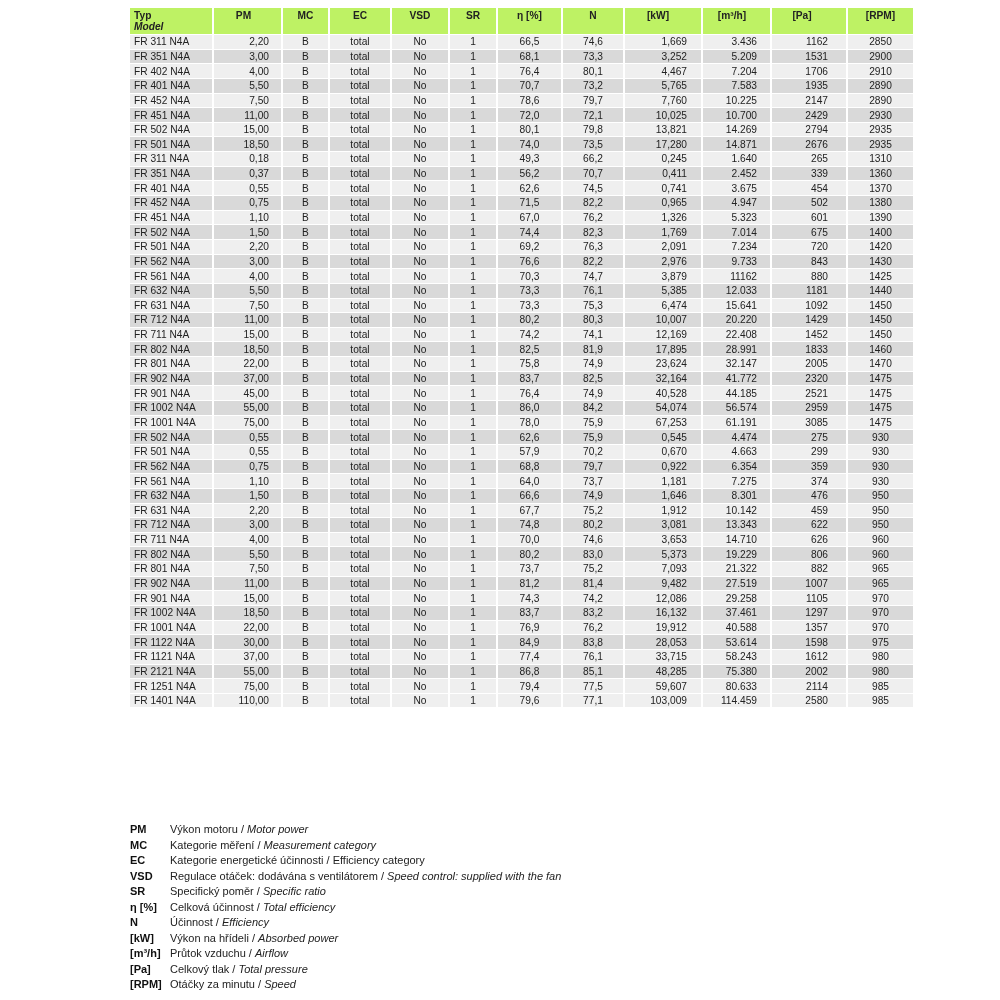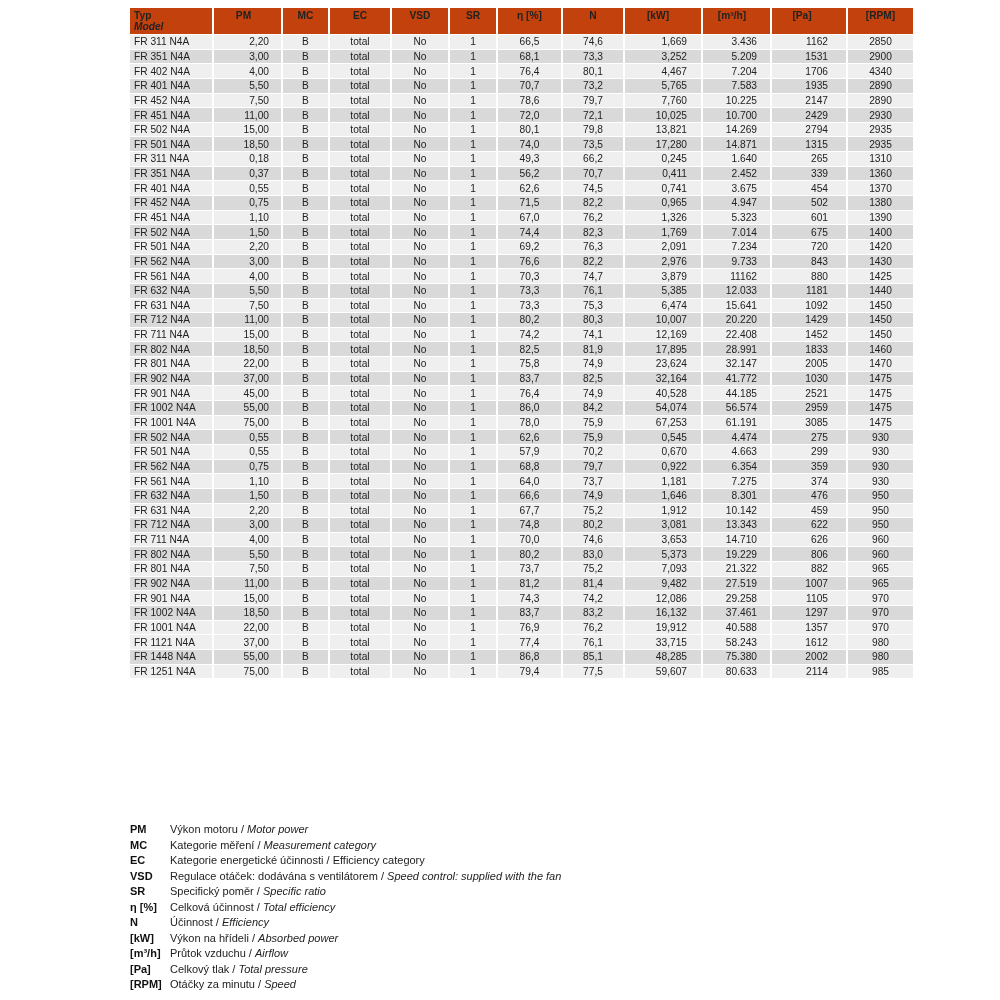--- a/index.html
+++ b/index.html
@@ -1,20 +1,20 @@
 <!DOCTYPE html>
 <html><head>
 <meta charset="utf-8">
 <style>
   html, body { margin: 0; padding: 0; background: #ffffff; }
   body { width: 1000px; height: 1000px; position: relative; overflow: hidden;
          font-family: "Liberation Sans", sans-serif; color: #222; }
   #spec-table { position: absolute; left: 130px; top: 7px; border-collapse: separate;
                 border-spacing: 2px 1px; margin-left: -2px; font-size: 10.2px; }
-  #spec-table th { background: #c2410c; font-weight: bold; vertical-align: top;
+  #spec-table th { background: #bef264; font-weight: bold; vertical-align: top;
                    text-align: center; height: 24px; padding: 2px 4px 0 4px; line-height: 11px; }
   #spec-table th.model-col { text-align: left; }
   #spec-table th .model-en { font-style: italic; display: block; }
   #spec-table td { height: 13.65px; padding: 0 4px; line-height: 13px; white-space: nowrap; }
   #spec-table tr.odd td { background: #efefef; }
   #spec-table tr.even td { background: #d9d9d9; }
   .c-typ { width: 74px; text-align: left; }
   .c-pm { width: 51px; text-align: right; padding-right: 12px !important; }
   .c-mc { width: 37px; text-align: center; }
   .c-ec { width: 52px; text-align: center; }
@@ -90,21 +90,21 @@
         <td class="c-pm">4,00</td>
         <td class="c-mc">B</td>
         <td class="c-ec">total</td>
         <td class="c-vsd">No</td>
         <td class="c-sr">1</td>
         <td class="c-eta">76,4</td>
         <td class="c-n">80,1</td>
         <td class="c-kw">4,467</td>
         <td class="c-air">7.204</td>
         <td class="c-pa">1706</td>
-        <td class="c-rpm">4340</td>
+        <td class="c-rpm">2910</td>
       </tr>
       <tr class="even">
         <td class="c-typ">FR 401 N4A</td>
         <td class="c-pm">5,50</td>
         <td class="c-mc">B</td>
         <td class="c-ec">total</td>
         <td class="c-vsd">No</td>
         <td class="c-sr">1</td>
         <td class="c-eta">70,7</td>
         <td class="c-n">73,2</td>
@@ -159,21 +159,21 @@
         <td class="c-typ">FR 501 N4A</td>
         <td class="c-pm">18,50</td>
         <td class="c-mc">B</td>
         <td class="c-ec">total</td>
         <td class="c-vsd">No</td>
         <td class="c-sr">1</td>
         <td class="c-eta">74,0</td>
         <td class="c-n">73,5</td>
         <td class="c-kw">17,280</td>
         <td class="c-air">14.871</td>
-        <td class="c-pa">1315</td>
+        <td class="c-pa">2676</td>
         <td class="c-rpm">2935</td>
       </tr>
       <tr class="odd">
         <td class="c-typ">FR 311 N4A</td>
         <td class="c-pm">0,18</td>
         <td class="c-mc">B</td>
         <td class="c-ec">total</td>
         <td class="c-vsd">No</td>
         <td class="c-sr">1</td>
         <td class="c-eta">49,3</td>
@@ -383,21 +383,21 @@
         <td class="c-typ">FR 902 N4A</td>
         <td class="c-pm">37,00</td>
         <td class="c-mc">B</td>
         <td class="c-ec">total</td>
         <td class="c-vsd">No</td>
         <td class="c-sr">1</td>
         <td class="c-eta">83,7</td>
         <td class="c-n">82,5</td>
         <td class="c-kw">32,164</td>
         <td class="c-air">41.772</td>
-        <td class="c-pa">1030</td>
+        <td class="c-pa">2320</td>
         <td class="c-rpm">1475</td>
       </tr>
       <tr class="odd">
         <td class="c-typ">FR 901 N4A</td>
         <td class="c-pm">45,00</td>
         <td class="c-mc">B</td>
         <td class="c-ec">total</td>
         <td class="c-vsd">No</td>
         <td class="c-sr">1</td>
         <td class="c-eta">76,4</td>
@@ -624,36 +624,50 @@
         <td class="c-ec">total</td>
         <td class="c-vsd">No</td>
         <td class="c-sr">1</td>
         <td class="c-eta">76,9</td>
         <td class="c-n">76,2</td>
         <td class="c-kw">19,912</td>
         <td class="c-air">40.588</td>
         <td class="c-pa">1357</td>
         <td class="c-rpm">970</td>
       </tr>
+      <tr class="even">
+        <td class="c-typ">FR 1122 N4A</td>
+        <td class="c-pm">30,00</td>
+        <td class="c-mc">B</td>
+        <td class="c-ec">total</td>
+        <td class="c-vsd">No</td>
+        <td class="c-sr">1</td>
+        <td class="c-eta">84,9</td>
+        <td class="c-n">83,8</td>
+        <td class="c-kw">28,053</td>
+        <td class="c-air">53.614</td>
+        <td class="c-pa">1598</td>
+        <td class="c-rpm">975</td>
+      </tr>
       <tr class="odd">
         <td class="c-typ">FR 1121 N4A</td>
         <td class="c-pm">37,00</td>
         <td class="c-mc">B</td>
         <td class="c-ec">total</td>
         <td class="c-vsd">No</td>
         <td class="c-sr">1</td>
         <td class="c-eta">77,4</td>
         <td class="c-n">76,1</td>
         <td class="c-kw">33,715</td>
         <td class="c-air">58.243</td>
         <td class="c-pa">1612</td>
         <td class="c-rpm">980</td>
       </tr>
       <tr class="even">
-        <td class="c-typ">FR 1448 N4A</td>
+        <td class="c-typ">FR 2121 N4A</td>
         <td class="c-pm">55,00</td>
         <td class="c-mc">B</td>
         <td class="c-ec">total</td>
         <td class="c-vsd">No</td>
         <td class="c-sr">1</td>
         <td class="c-eta">86,8</td>
         <td class="c-n">85,1</td>
         <td class="c-kw">48,285</td>
         <td class="c-air">75.380</td>
         <td class="c-pa">2002</td>
@@ -666,20 +680,34 @@
         <td class="c-ec">total</td>
         <td class="c-vsd">No</td>
         <td class="c-sr">1</td>
         <td class="c-eta">79,4</td>
         <td class="c-n">77,5</td>
         <td class="c-kw">59,607</td>
         <td class="c-air">80.633</td>
         <td class="c-pa">2114</td>
         <td class="c-rpm">985</td>
       </tr>
+      <tr class="odd">
+        <td class="c-typ">FR 1401 N4A</td>
+        <td class="c-pm">110,00</td>
+        <td class="c-mc">B</td>
+        <td class="c-ec">total</td>
+        <td class="c-vsd">No</td>
+        <td class="c-sr">1</td>
+        <td class="c-eta">79,6</td>
+        <td class="c-n">77,1</td>
+        <td class="c-kw">103,009</td>
+        <td class="c-air">114.459</td>
+        <td class="c-pa">2580</td>
+        <td class="c-rpm">985</td>
+      </tr>
     </tbody>
 </table>
 
 <div id="legend">
     <div class="legend-row">
       <span class="legend-key">PM</span>
       <span><span class="legend-cz">Výkon motoru / </span><span class="legend-en">Motor power</span></span>
     </div>
     <div class="legend-row">
       <span class="legend-key">MC</span>

